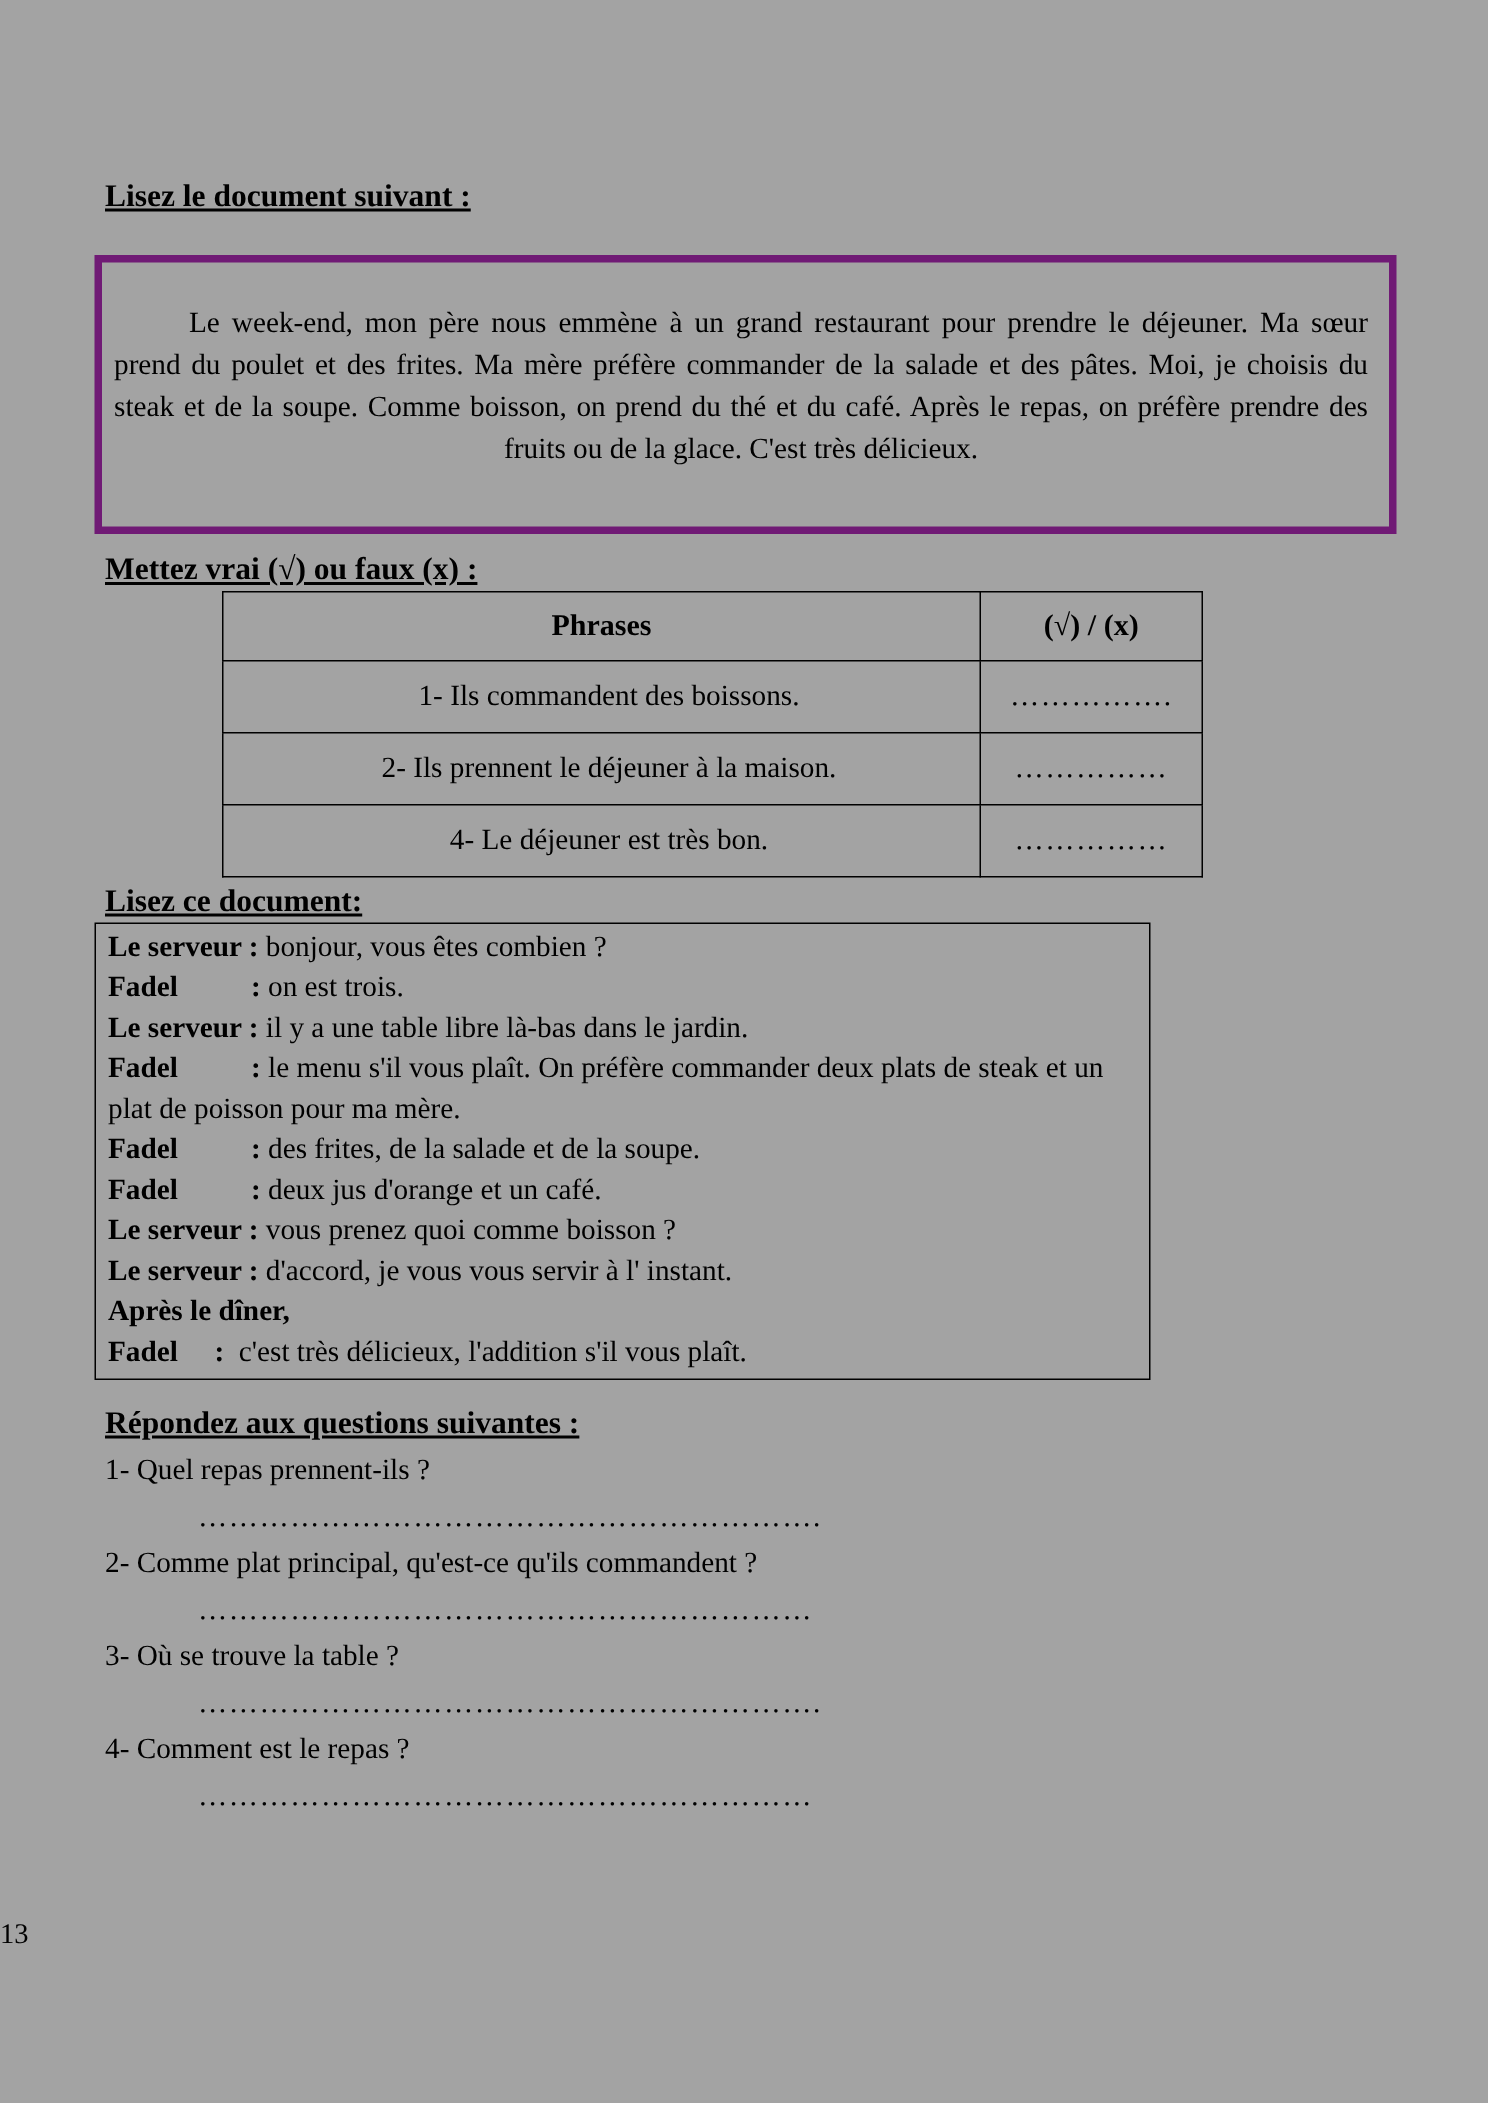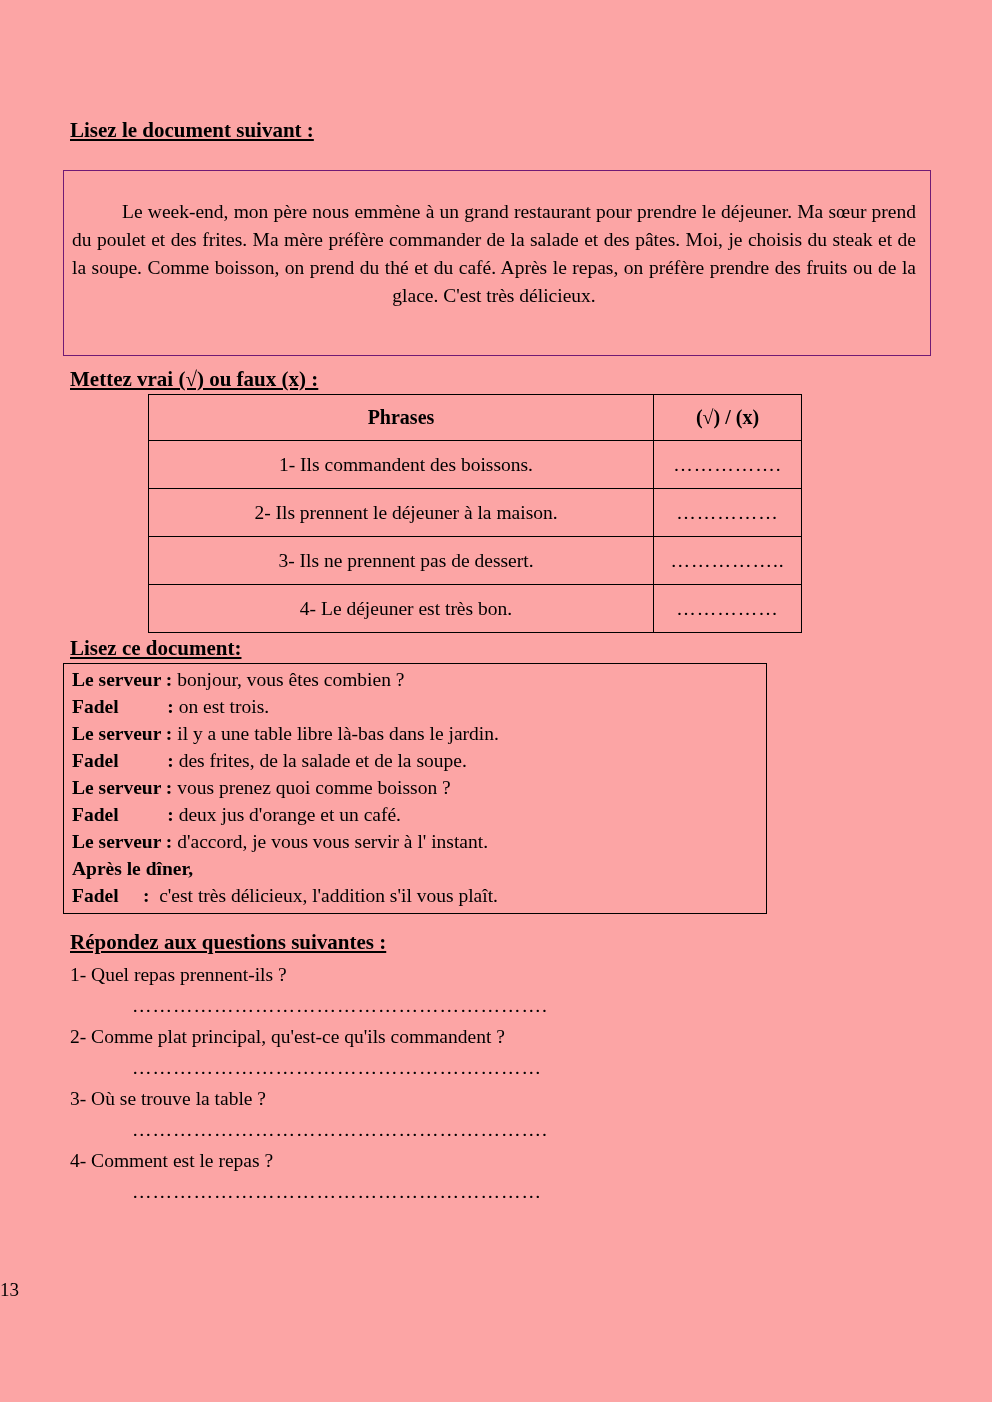--- a/index.html
+++ b/index.html
@@ -3,36 +3,36 @@
 <meta charset="utf-8">
 <style>
   * { margin: 0; padding: 0; box-sizing: border-box; }
   html, body { background: #ffffff; }
   body { font-family: "Liberation Serif", serif; color: #000; }
   .page {
     position: relative;
     width: 992px;
     height: 1402px;
     margin: 0 auto;
-    background: #fca5a5;
+    background: #a3a3a3;
     padding: 118px 60px 0 70px;
     overflow: hidden;
   }
   .heading {
     font-size: 21px;
     font-weight: bold;
     text-decoration: underline;
     line-height: 24px;
   }
   .passage-box {
     width: 868px;
     margin-left: -7px;
     margin-top: 28px;
     height: 186px;
-    border: 1px solid #701a75;
+    border: 5px solid #701a75;
     padding: 27px 14px 0 8px;
   }
   .passage {
     font-size: 19.5px;
     line-height: 28px;
     text-align: justify;
     text-align-last: center;
     text-indent: 50px;
   }
   .tf-heading { margin-top: 11px; }
@@ -111,39 +111,36 @@
     <tbody>
       <tr>
         <td class="td-phrase">1- Ils commandent des boissons.</td>
         <td class="td-answer">…………….</td>
       </tr>
       <tr>
         <td class="td-phrase">2- Ils prennent le déjeuner à la maison.</td>
         <td class="td-answer">……………</td>
       </tr>
       <tr>
-        <td class="td-phrase">3- Ils ne prennent pas de dessert.</td>
-        <td class="td-answer">……………..</td>
-      </tr>
-      <tr>
         <td class="td-phrase">4- Le déjeuner est très bon.</td>
         <td class="td-answer">……………</td>
       </tr>
     </tbody>
   </table>
 
   <h2 class="heading dialogue-heading">Lisez ce document:</h2>
 
   <div class="dialogue-box">
     <p class="dialogue-line"><span class="speaker">Le serveur :</span><span> bonjour, vous êtes combien ?</span></p>
     <p class="dialogue-line"><span class="speaker">Fadel          :</span><span> on est trois.</span></p>
     <p class="dialogue-line"><span class="speaker">Le serveur :</span><span> il y a une table libre là-bas dans le jardin.</span></p>
+    <p class="dialogue-line"><span class="speaker">Fadel          :</span><span> le menu s'il vous plaît. On préfère commander deux plats de steak et un plat de poisson pour ma mère.</span></p>
     <p class="dialogue-line"><span class="speaker">Fadel          :</span><span> des frites, de la salade et de la soupe.</span></p>
+    <p class="dialogue-line"><span class="speaker">Fadel          :</span><span> deux jus d'orange et un café.</span></p>
     <p class="dialogue-line"><span class="speaker">Le serveur :</span><span> vous prenez quoi comme boisson ?</span></p>
-    <p class="dialogue-line"><span class="speaker">Fadel          :</span><span> deux jus d'orange et un café.</span></p>
     <p class="dialogue-line"><span class="speaker">Le serveur :</span><span> d'accord, je vous vous servir à l' instant.</span></p>
     <p class="dialogue-line"><span class="speaker">Après le dîner,</span><span></span></p>
     <p class="dialogue-line"><span class="speaker">Fadel     :</span><span>  c'est très délicieux, l'addition s'il vous plaît.</span></p>
   </div>
 
   <h2 class="heading questions-heading">Répondez aux questions suivantes :</h2>
 
   <ol class="questions">
     <li>
       <p class="question">1-  Quel repas prennent-ils ?</p>

